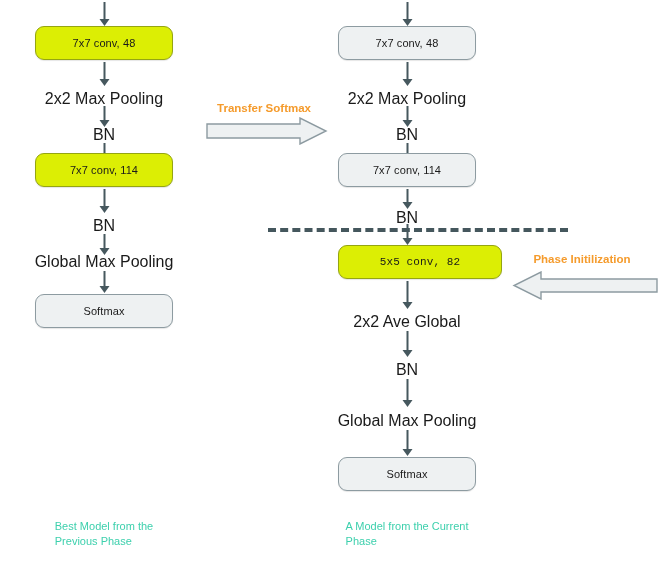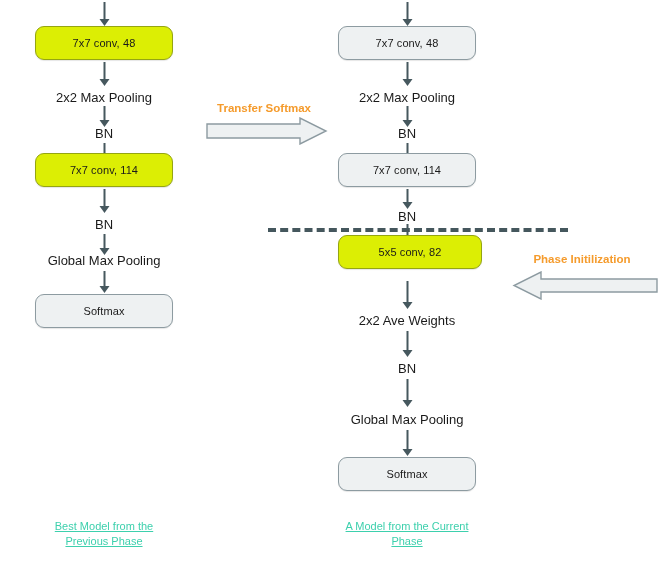--- a/index.html
+++ b/index.html
@@ -40,21 +40,21 @@
   }
   .node.highlight {
     background: #dcee04;
     border: 1px solid #95a512;
     box-shadow: 0 1px 1px rgba(0,0,0,0.10);
   }
 
   
   .steplabel {
     position: absolute;
-    font-size: 13px;
+    font-size: 16px;
     color: #1a1a1a;
     white-space: nowrap;
     transform: translateX(-50%);
     text-align: center;
   }
 
   
   .varrow {
     position: absolute;
     transform: translateX(-50%);
@@ -99,25 +99,23 @@
     color: #f59b2c;
     white-space: nowrap;
     transform: translateX(-50%);
   }
 
   
   .col-caption {
     position: absolute;
     font-size: 11px;
     color: #3dd0ad;
-    text-align: center;
     line-height: 15px;
     transform: translateX(-50%);
     white-space: pre-line;
-    text-decoration: underline;
   }
 </style>
 </head>
 <body>
 
 <div class="canvas">
 
   <div>
 
     <div class="varrow" style="left:104px; top:2px; height:24px;">
@@ -232,31 +230,31 @@
 
     <div class="steplabel" style="left:407px; top:209px;">
       <span>BN</span>
     </div>
 
     <div class="varrow" style="left:407px; top:224px; height:21px;">
       <div class="shaft" style="height:14px;"></div>
       <div class="head" style="top:14px;"></div>
     </div>
 
-    <div class="node highlight" style="left:338px; top:235px; width:144px; height:34px;">
+    <div class="node highlight" style="left:338px; top:245px; width:164px; height:34px;font-family:Liberation Mono, monospace;">
       <span>5x5 conv, 82</span>
     </div>
 
     <div class="varrow" style="left:407px; top:281px; height:28px;">
       <div class="shaft" style="height:21px;"></div>
       <div class="head" style="top:21px;"></div>
     </div>
 
     <div class="steplabel" style="left:407px; top:313px;">
-      <span>2x2 Ave Weights</span>
+      <span>2x2 Ave Global</span>
     </div>
 
     <div class="varrow" style="left:407px; top:331px; height:26px;">
       <div class="shaft" style="height:19px;"></div>
       <div class="head" style="top:19px;"></div>
     </div>
 
     <div class="steplabel" style="left:407px; top:361px;">
       <span>BN</span>
     </div>

